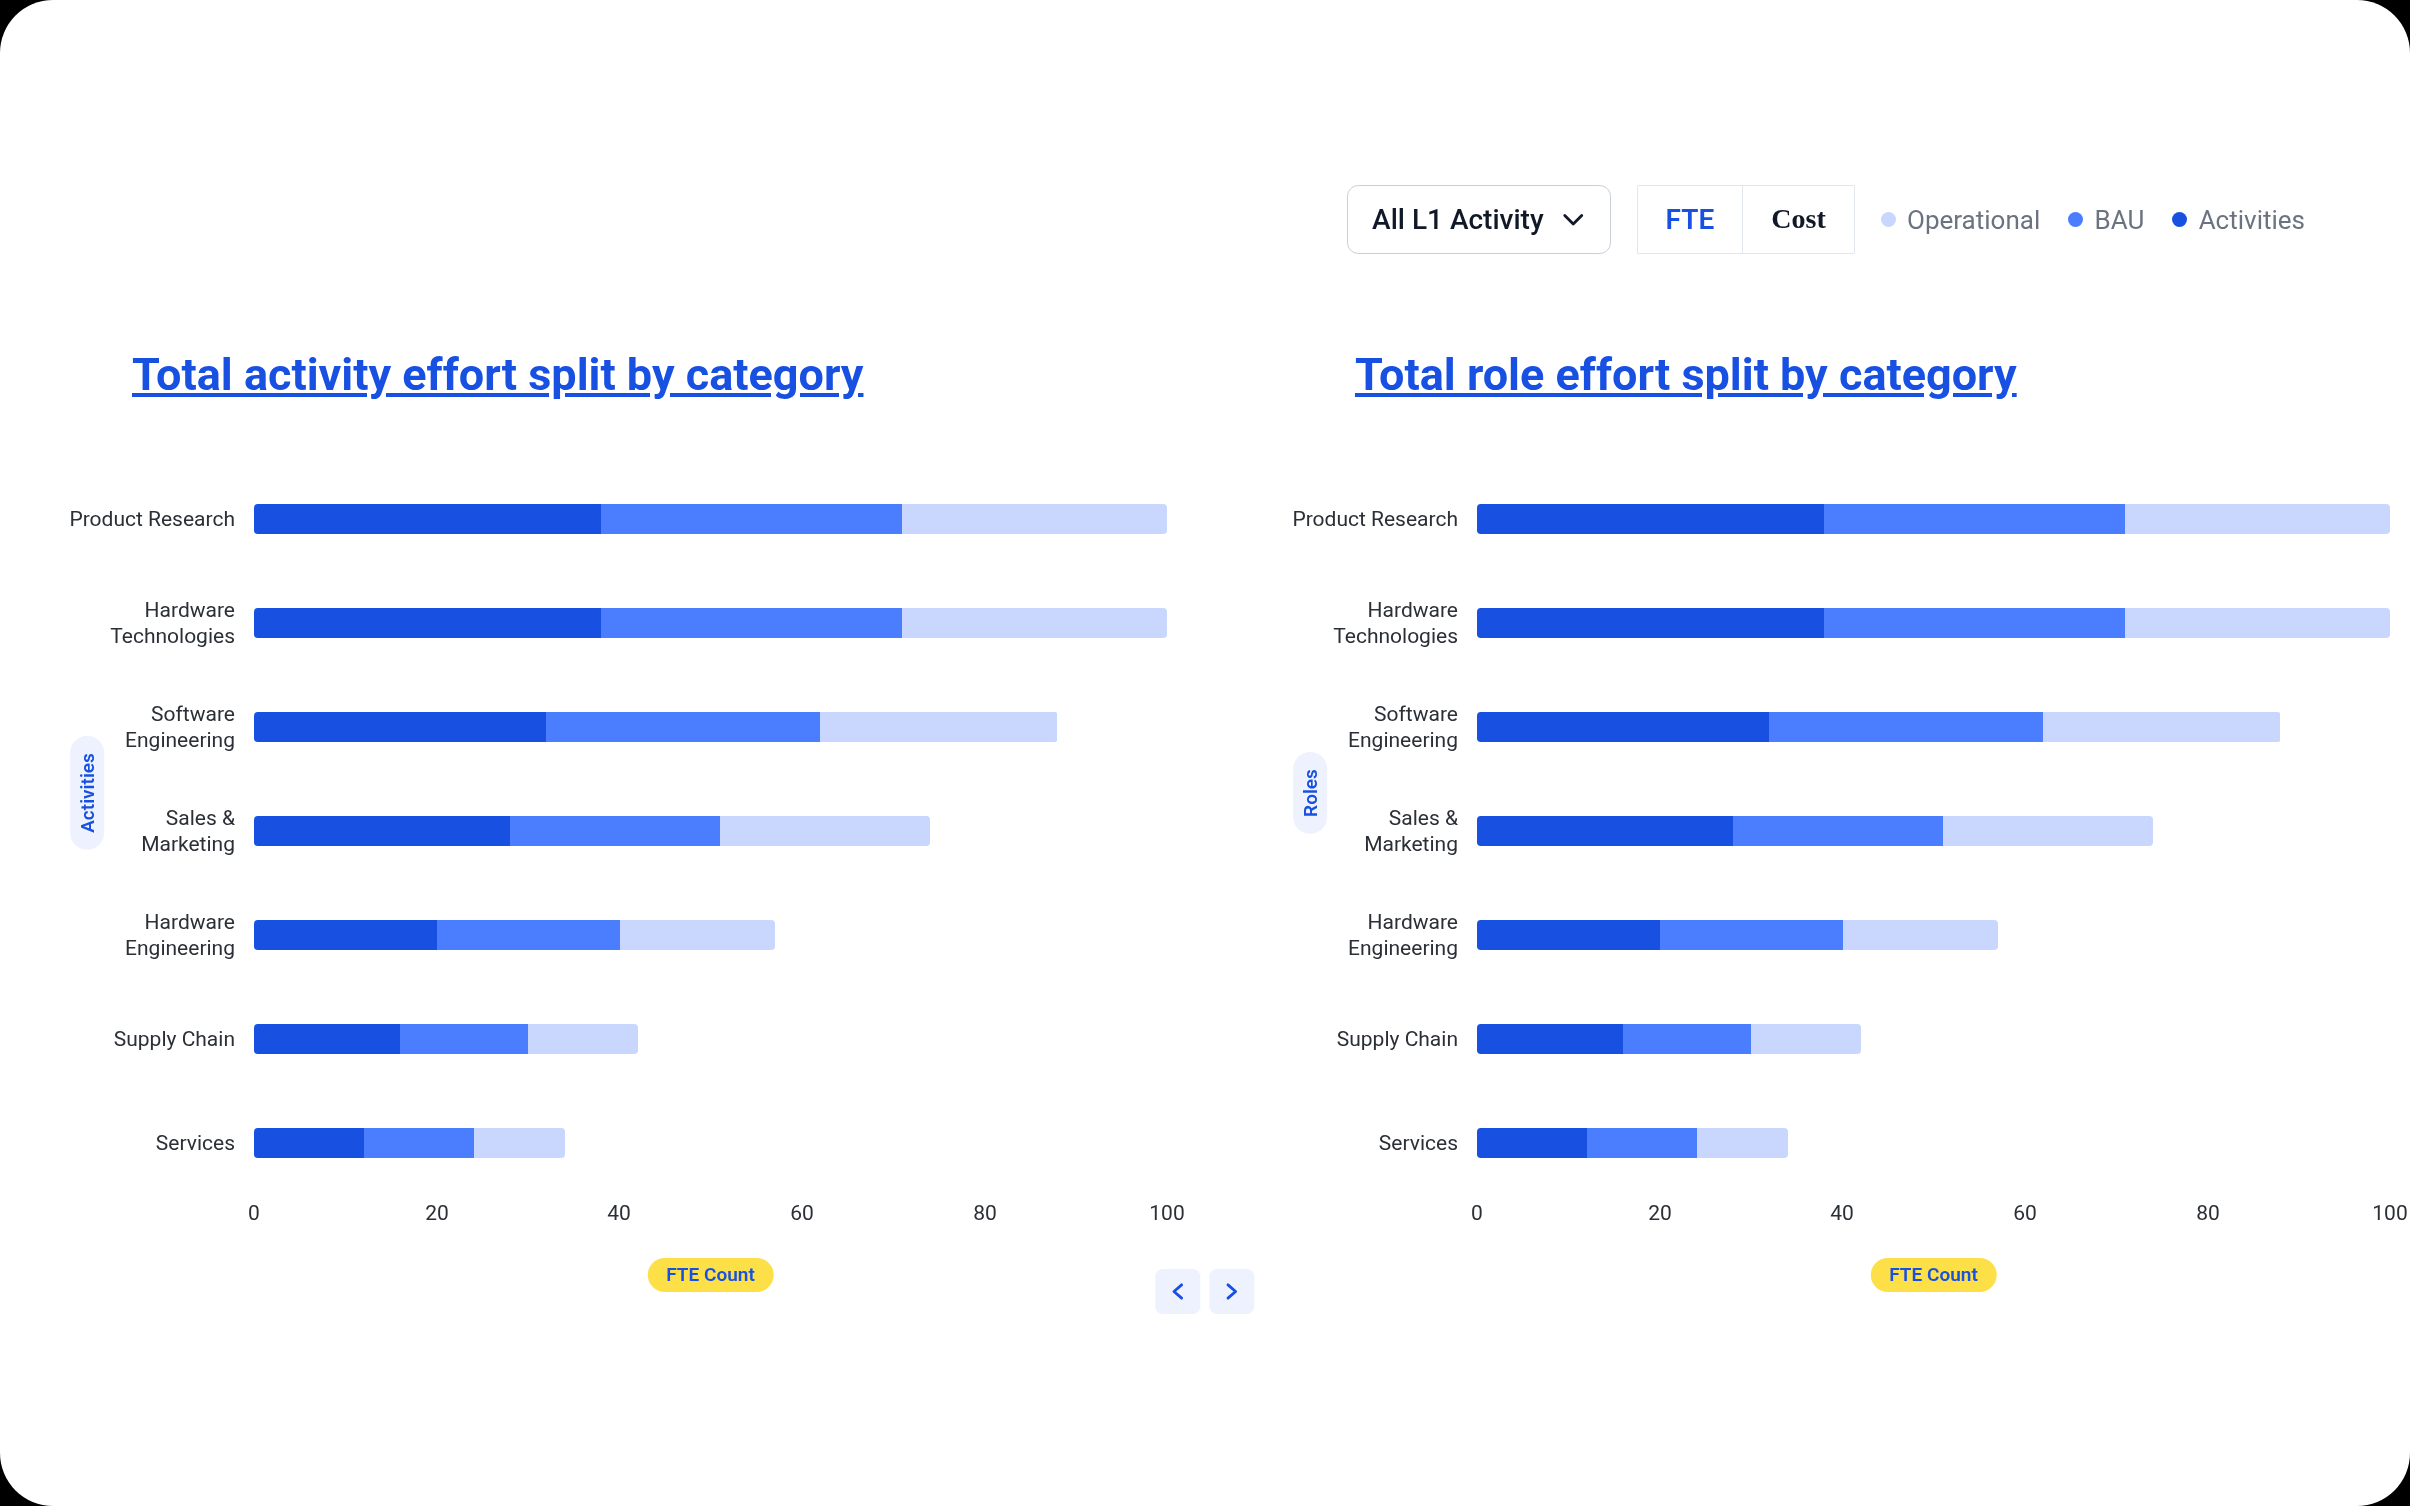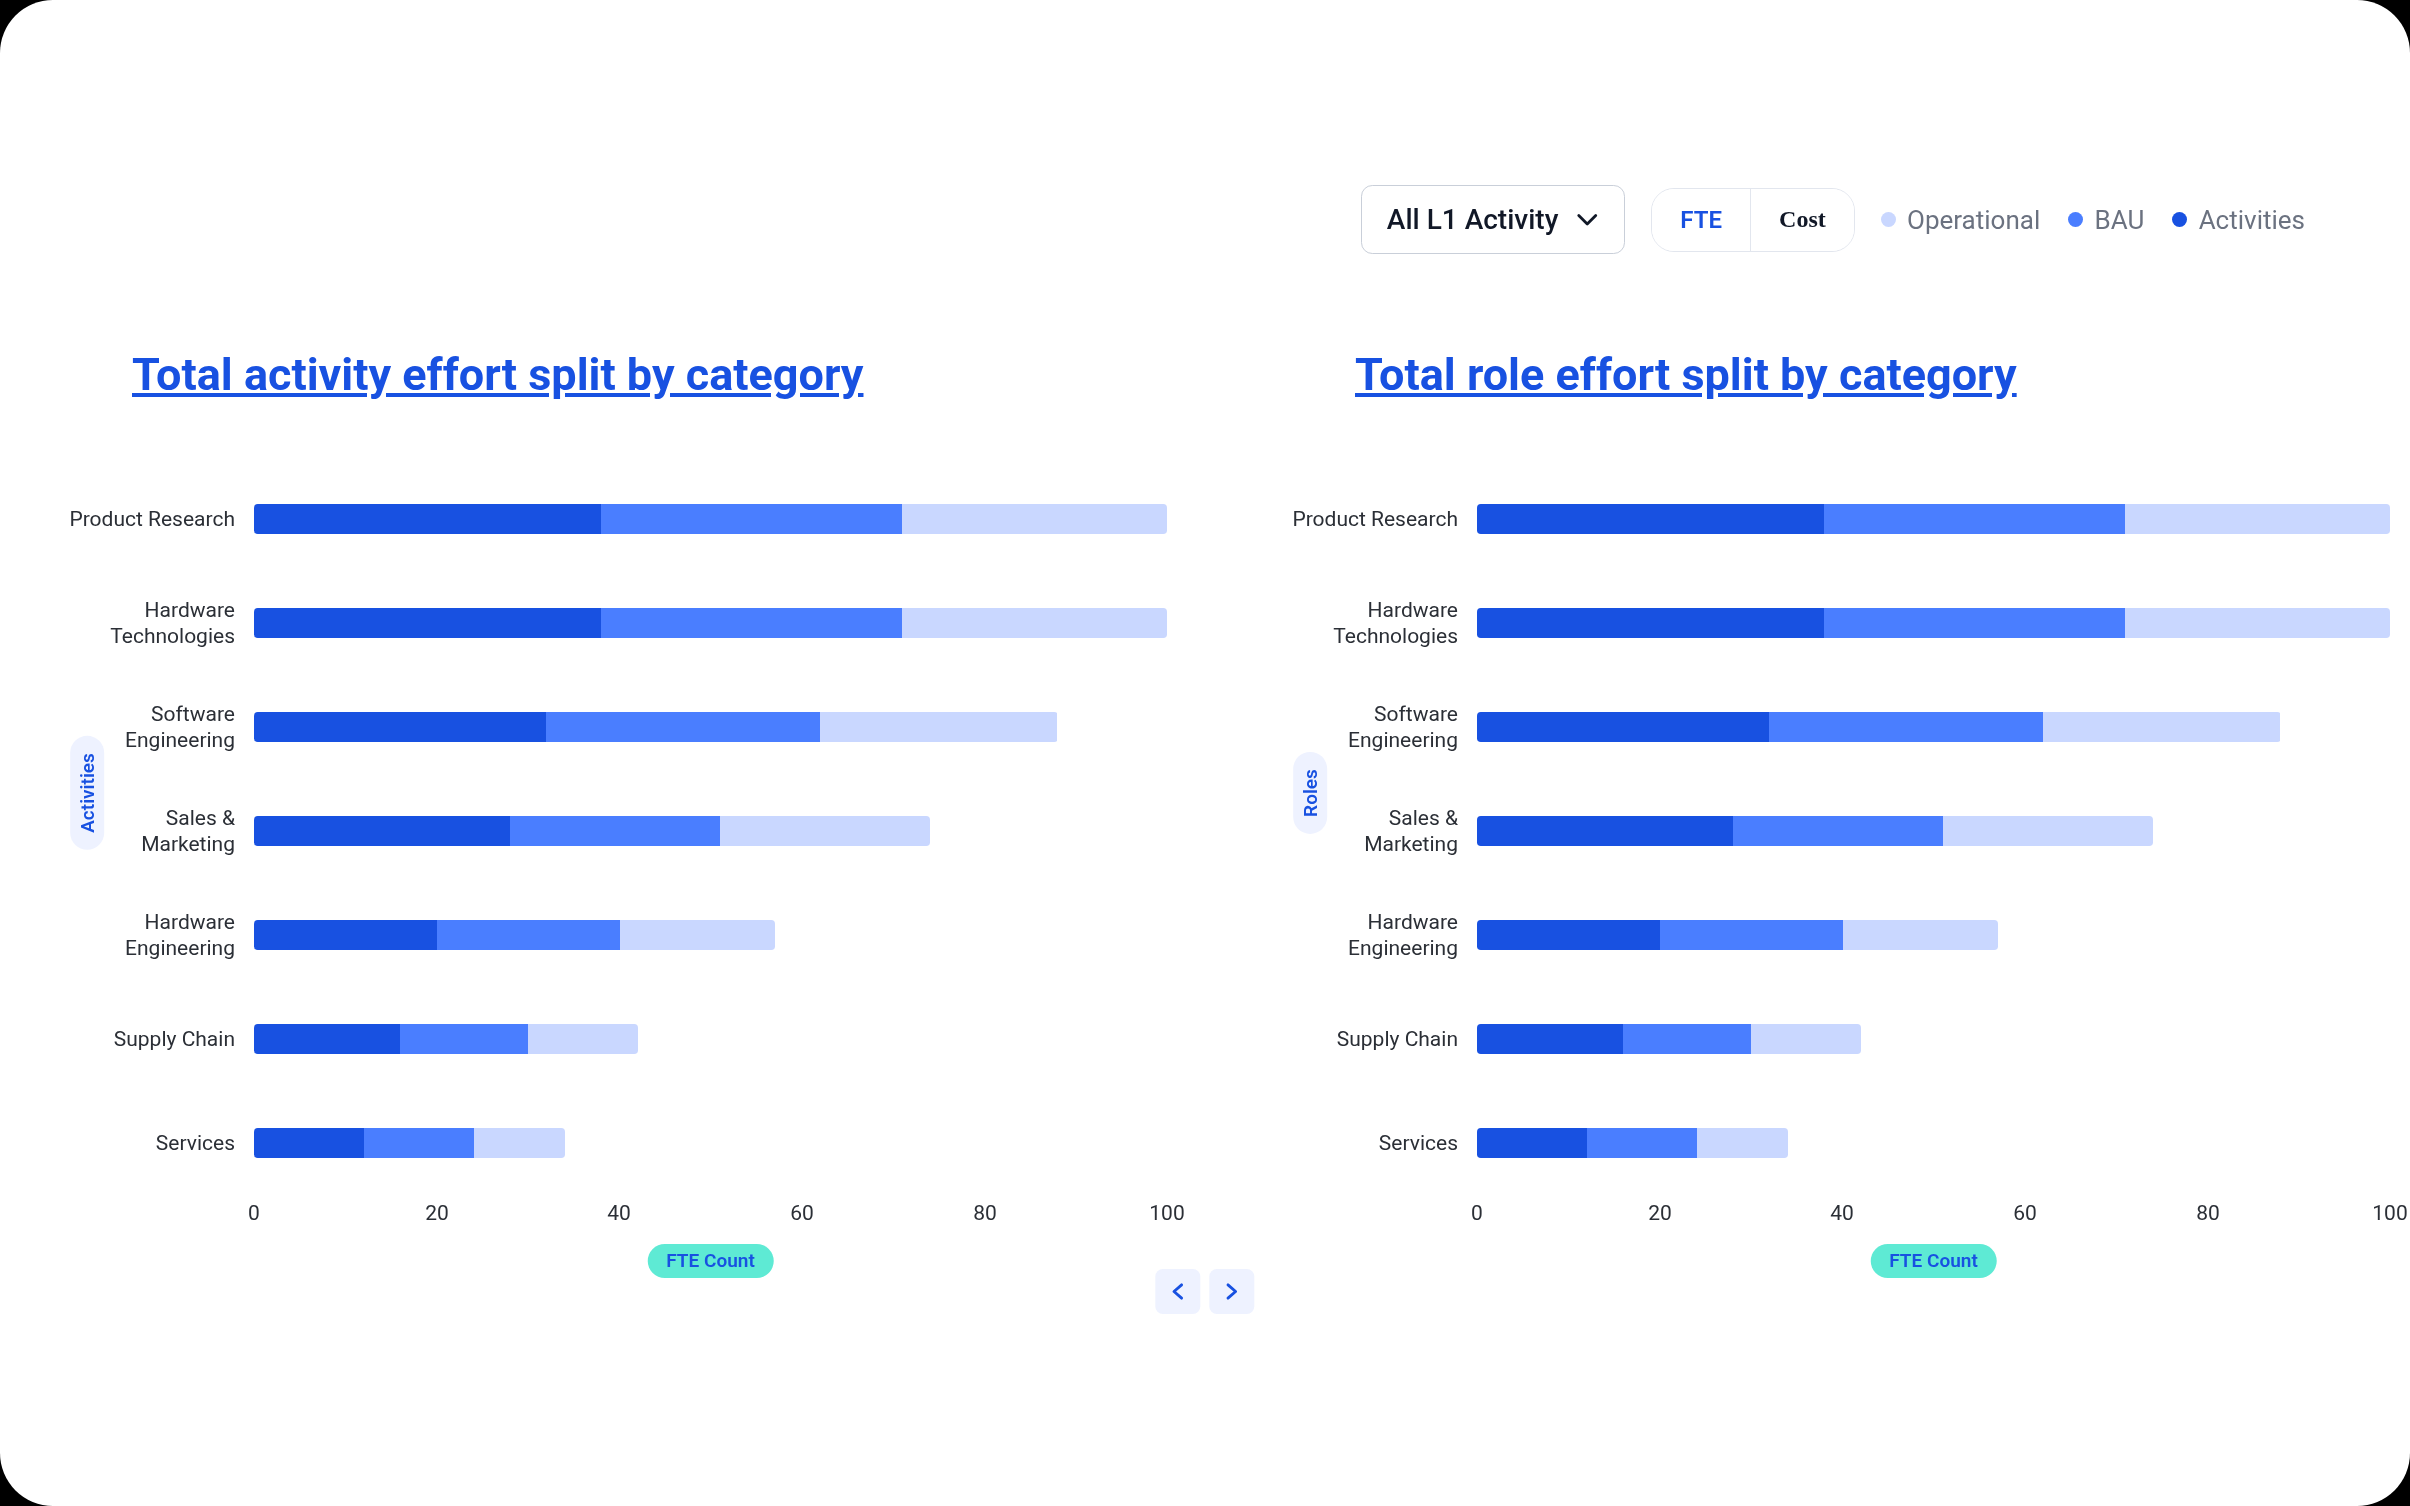--- a/index.html
+++ b/index.html
@@ -45,22 +45,22 @@
     padding: 17px 24.5px;
     font-size: 28px;
     font-weight: 500;
     color: var(--text);
     background: #fff;
   }
   .chev { width: 24.5px; height: 24.5px; }
   .chev path { stroke: var(--text); stroke-width: 3; fill: none; stroke-linecap: round; stroke-linejoin: round; }
 
   .segctl {
-    display: flex; border: 1.9px solid var(--border); border-radius: 23px; overflow: hidden;
-    font-size: 24px; font-weight: 600;
+    display: flex; border: 1.9px solid var(--border); border-radius: 1px; overflow: hidden;
+    font-size: 28px; font-weight: 600;
   }
   .segctl .seg { padding: 17px 28px; background: #fff; color: var(--text); }
   .segctl .seg.active { color: var(--blue-title); }
   .segctl .seg + .seg { border-left: 1.9px solid var(--border); font-family: Liberation Serif, serif; }
 
   .legend { display: flex; align-items: center; gap: 28px; font-size: 26px; color: var(--muted); }
   .legend .item { display: flex; align-items: center; gap: 11.3px; }
   .dot { width: 15px; height: 15px; border-radius: 50%; display: inline-block; }
   .dot.op  { background: var(--operational); }
   .dot.bau { background: var(--bau); }
@@ -128,24 +128,24 @@
   }
   .tick {
     position: absolute;
     top: 0;
     transform: translateX(-50%);
     font-size: 21px;
     color: #2b2f36;
   }
   .xbadge {
     position: absolute;
-    top: 43px;
+    top: 57px;
     left: 50%;
     transform: translateX(-50%);
-    background: #5eead4;
+    background: #fde047;
     color: var(--blue-title);
     border-radius: 941px;
     padding: 5.6px 19px;
     font-size: 19px;
     font-weight: 600;
   }
   .ybadge {
     position: absolute;
     left: 70px;
     top: 50%;

